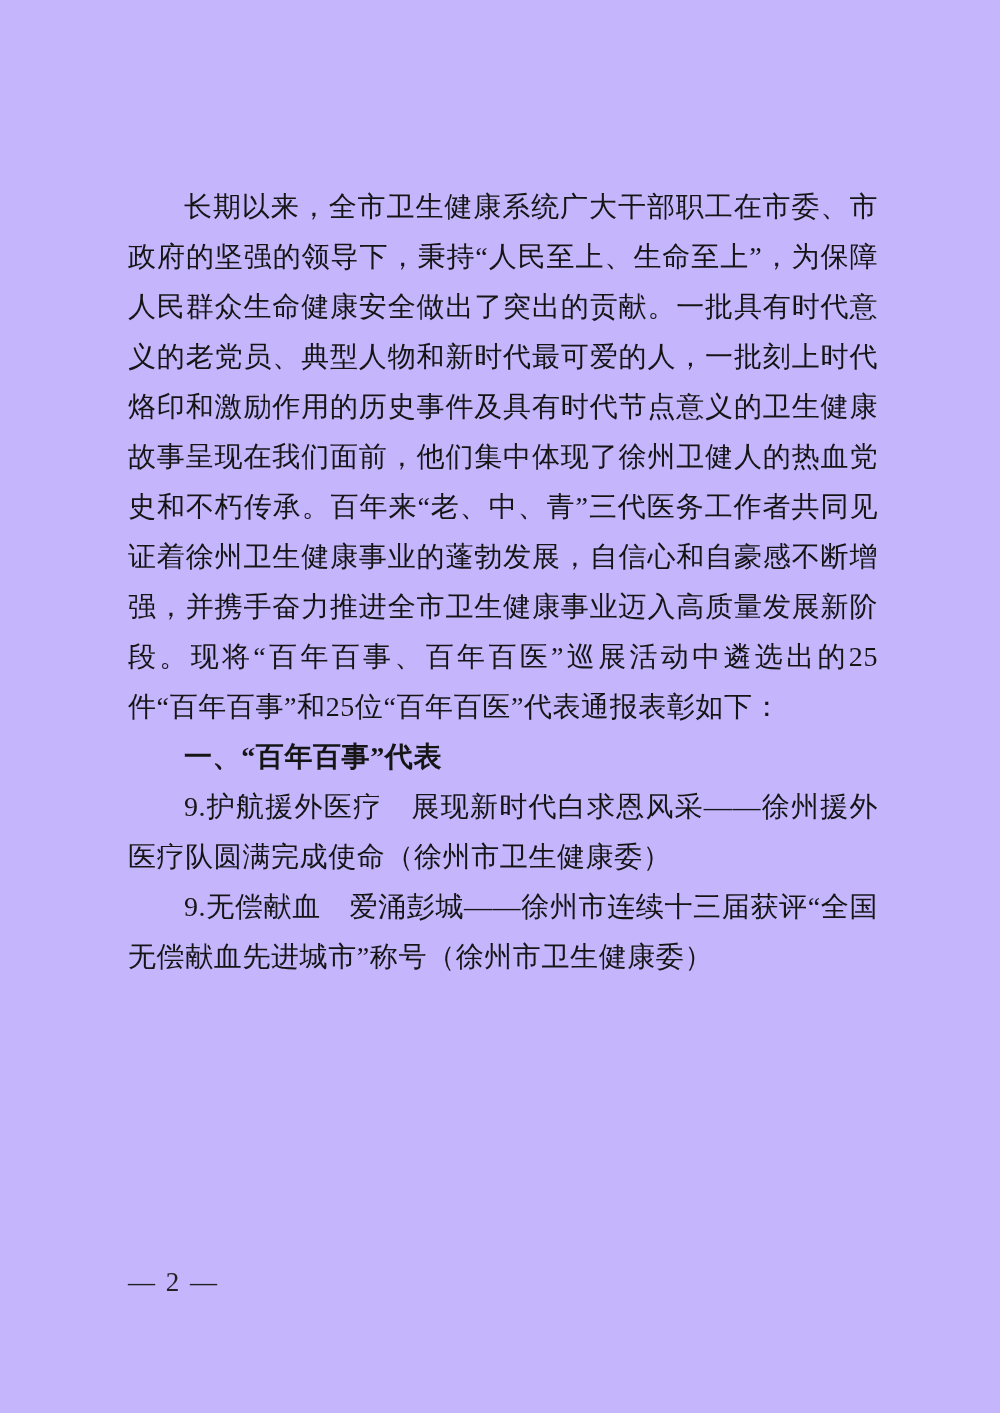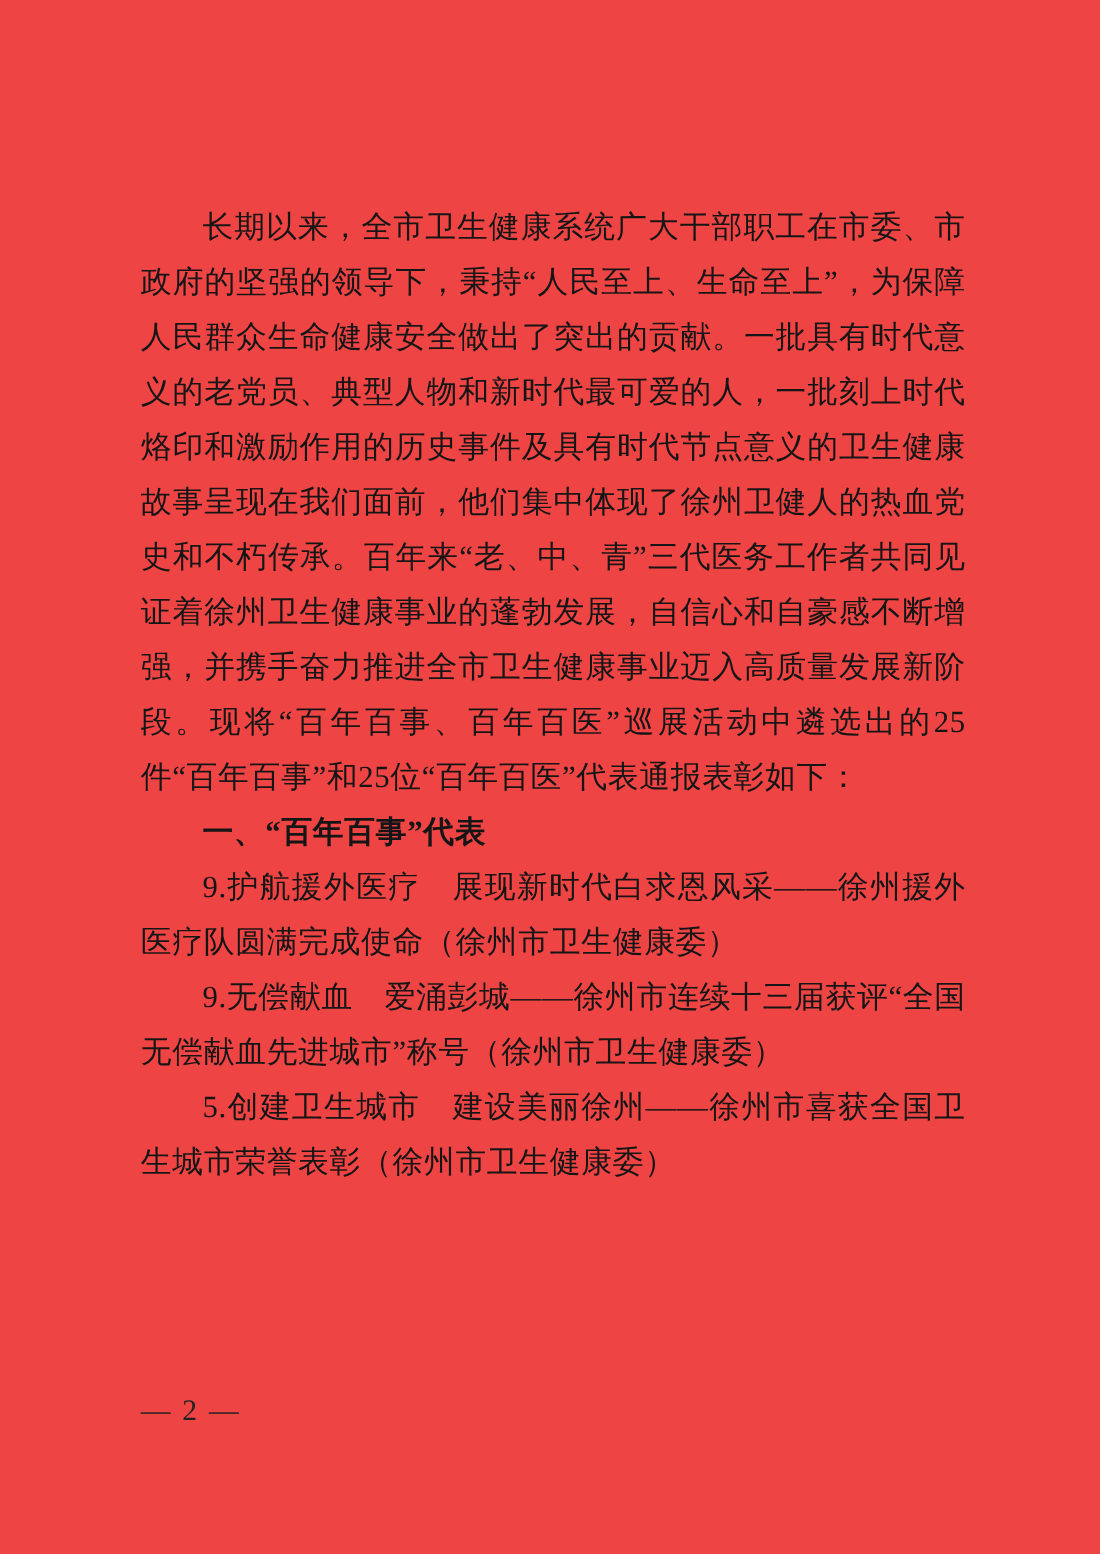--- a/index.html
+++ b/index.html
@@ -12,21 +12,21 @@
     height: 1413px;
     font-family: "Liberation Serif", serif;
     color: #151515;
   }
   .page {
     position: relative;
     box-sizing: border-box;
     width: 1000px;
     height: 1413px;
     padding: 182px 122px 0 128px;
-    background: #ef4444;
+    background: #c4b5fd;
     overflow: hidden;
   }
   .body-text {
     margin: 0;
     font-size: 28px;
     line-height: 50px;
     text-align: justify;
     text-indent: 2em;
     letter-spacing: 0.6px;
   }
@@ -56,16 +56,15 @@
   <p class="body-text">长期以来，全市卫生健康系统广大干部职工在市委、市政府的坚强的领导下，秉持“人民至上、生命至上”，为保障人民群众生命健康安全做出了突出的贡献。一批具有时代意义的老党员、典型人物和新时代最可爱的人，一批刻上时代烙印和激励作用的历史事件及具有时代节点意义的卫生健康故事呈现在我们面前，他们集中体现了徐州卫健人的热血党史和不朽传承。百年来“老、中、青”三代医务工作者共同见证着徐州卫生健康事业的蓬勃发展，自信心和自豪感不断增强，并携手奋力推进全市卫生健康事业迈入高质量发展新阶段。现将“百年百事、百年百医”巡展活动中遴选出的25件“百年百事”和25位“百年百医”代表通报表彰如下：</p>
 
   <h2 class="section-heading">一、“百年百事”代表</h2>
 
 
 
   <p class="body-text">9.护航援外医疗　展现新时代白求恩风采——徐州援外医疗队圆满完成使命（徐州市卫生健康委）</p>
 
   <p class="body-text">9.无偿献血　爱涌彭城——徐州市连续十三届获评“全国无偿献血先进城市”称号（徐州市卫生健康委）</p>
 
-  <p class="body-text">5.创建卫生城市　建设美丽徐州——徐州市喜获全国卫生城市荣誉表彰（徐州市卫生健康委）</p>
 
   <div class="page-number">— 2 —</div>
 </div>
 
 </body></html>

